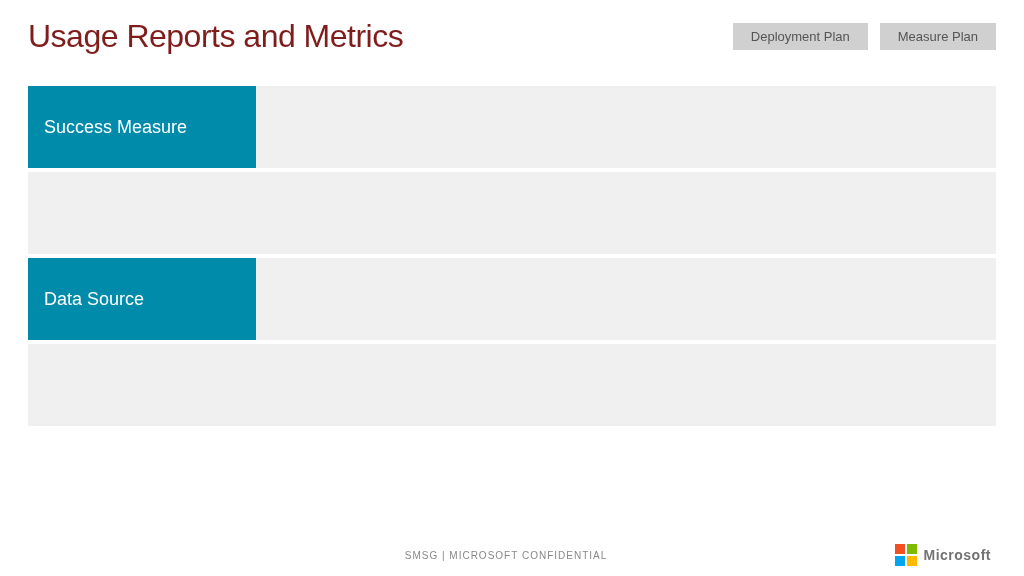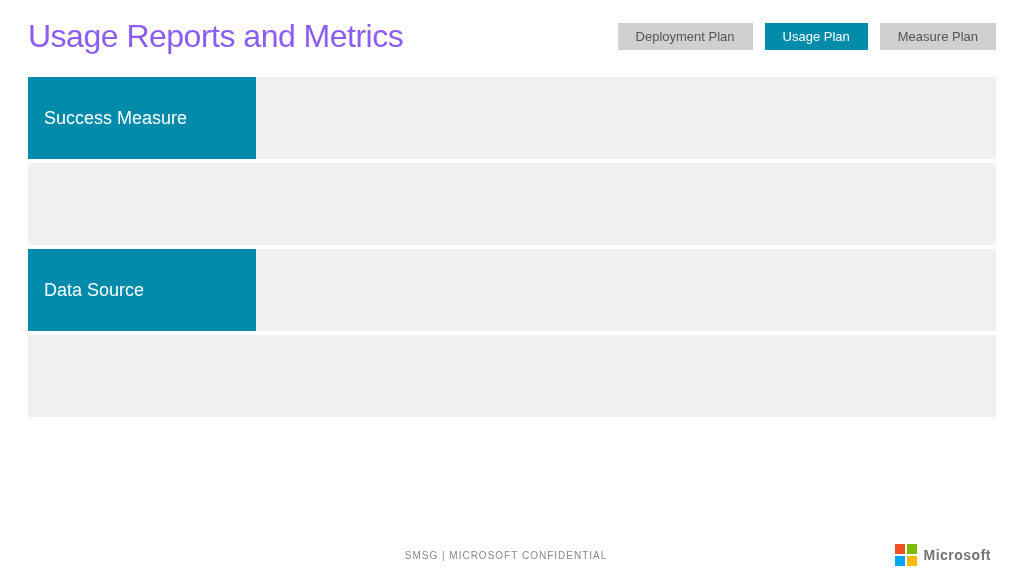--- a/index.html
+++ b/index.html
@@ -15,21 +15,21 @@
     
     .header {
       display: flex;
       align-items: center;
       justify-content: space-between;
       padding: 18px 28px 10px 28px;
     }
     .page-title {
       font-size: 32px;
       font-weight: 300;
-      color: #8b5cf6;
+      color: #7f1d1d;
       letter-spacing: -0.5px;
     }
     .nav-tabs {
       display: flex;
       gap: 12px;
     }
     .nav-tab {
       padding: 6px 18px;
       font-size: 13px;
       cursor: pointer;
@@ -41,21 +41,21 @@
       color: #555;
     }
     .nav-tab-active {
       background: #008baa;
       color: #ffffff;
     }
 
     
     .main-content {
       padding: 0 28px 0 28px;
-      margin-top: 12px;
+      margin-top: 21px;
     }
 
     .row {
       display: flex;
       margin-bottom: 4px;
     }
 
     .row-label {
       width: 228px;
       min-width: 228px;
@@ -119,21 +119,20 @@
       letter-spacing: 0.5px;
     }
   </style>
 </head>
 <body>
 
 <div class="header">
   <h1 class="page-title">Usage Reports and Metrics</h1>
   <div class="nav-tabs">
     <button class="nav-tab nav-tab-inactive">Deployment Plan</button>
-    <button class="nav-tab nav-tab-active">Usage Plan</button>
     <button class="nav-tab nav-tab-inactive">Measure Plan</button>
   </div>
 </div>
 
 <div class="main-content">
 
   <div class="row">
     <div class="row-label">
       <span>Success Measure</span>
     </div>

